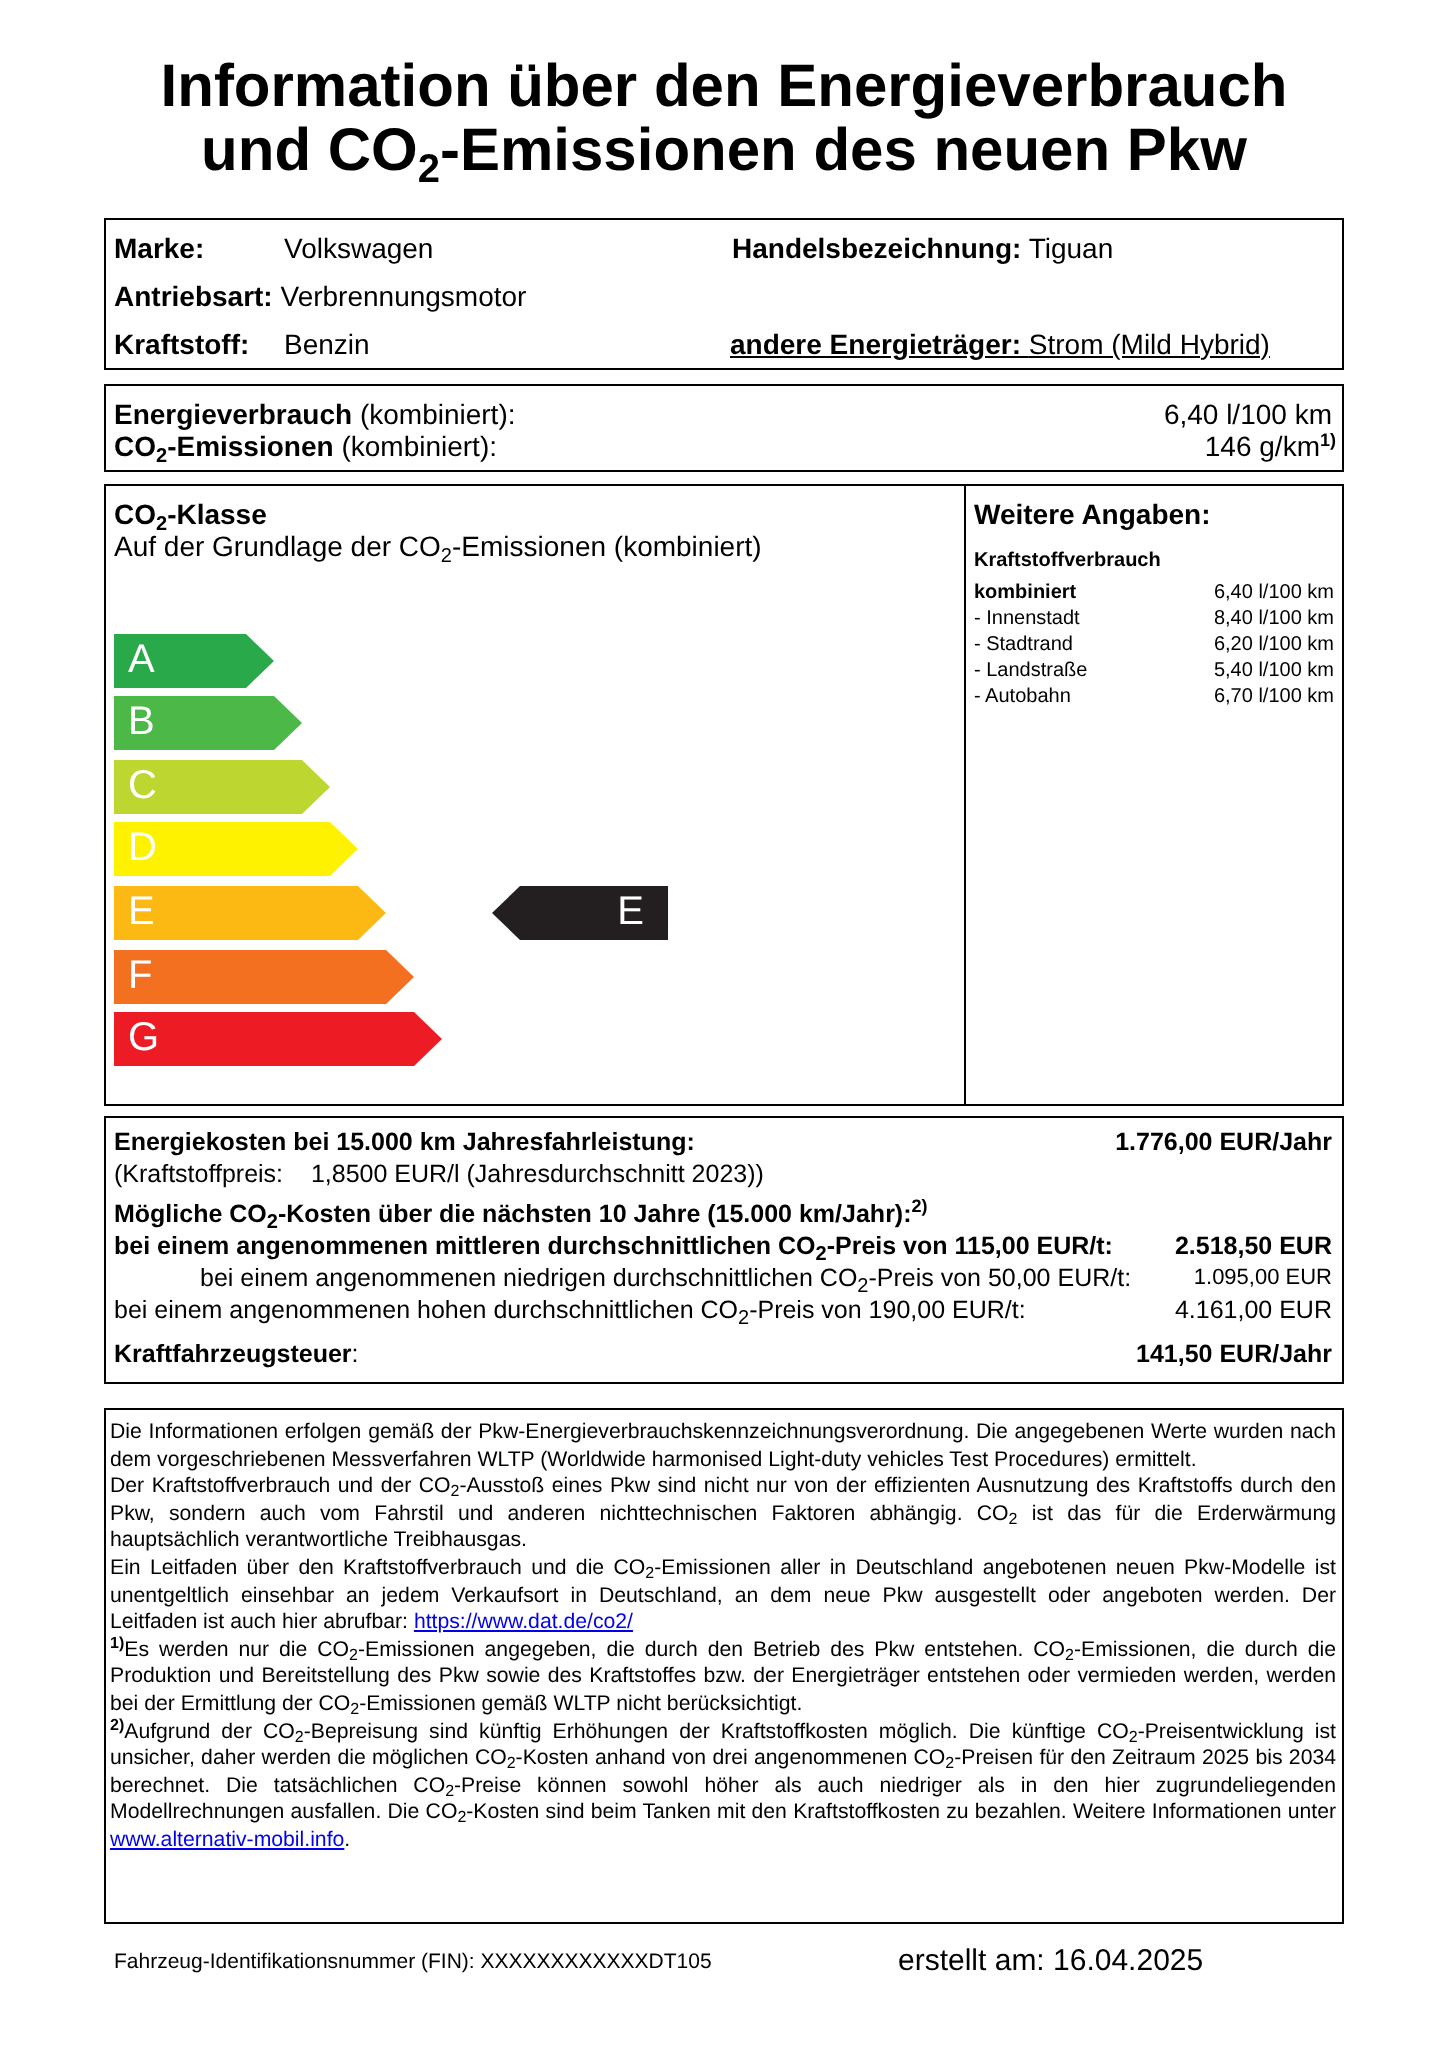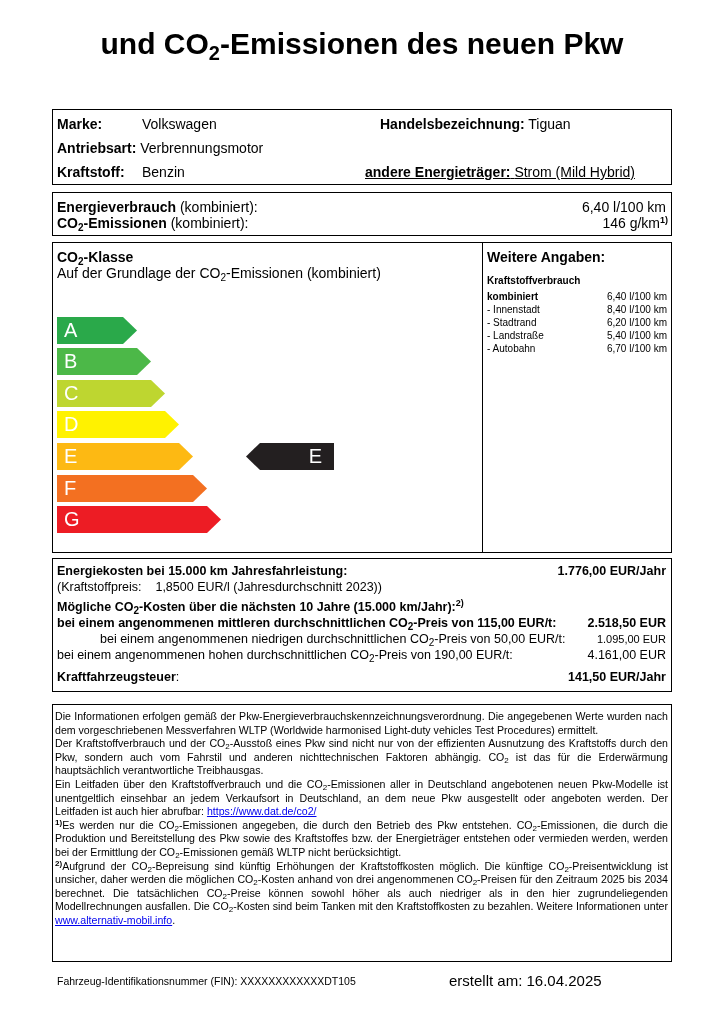--- a/index.html
+++ b/index.html
@@ -22,27 +22,28 @@
     .footer-text { position: absolute; left: 55px; top: 710px; width: 613px; font-size: 10.6px; line-height: 13.6px; text-align: justify; }
     .footer-text p { margin: 0; }
     .footer-text a { color: #0000ee; text-decoration: underline; }
     .fsub { font-size: 8px; vertical-align: -2px; line-height: 0; }
     .fsup { font-size: 8px; vertical-align: 4px; line-height: 0; font-weight: bold; }
   </style>
 </head>
 <body>
 
 <div class="page-title">
+  <div>Information über den Energieverbrauch</div>
   <div><span>und CO</span><sub>2</sub><span>-Emissionen des neuen Pkw</span></div>
 </div>
 
 <div class="box" style="left:52px; top:109px; width:620px; height:76px;"></div>
 <div class="lbl b" style="left:57px; top:116px;">Marke:</div>
 <div class="lbl" style="left:142px; top:116px;">Volkswagen</div>
-<div class="lbl" style="left:380px; top:116px;"><span class="b">Handelsbezeichnung:</span> <span>Tiguan</span></div>
+<div class="lbl" style="left:366px; top:116px;"><span class="b">Handelsbezeichnung:</span> <span>Tiguan</span></div>
 <div class="lbl" style="left:57px; top:140px;"><span class="b">Antriebsart:</span> <span>Verbrennungsmotor</span></div>
 <div class="lbl b" style="left:57px; top:164px;">Kraftstoff:</div>
 <div class="lbl" style="left:142px; top:164px;">Benzin</div>
 <div class="lbl" style="left:365px; top:164px;text-decoration:underline;"><span class="b">andere Energieträger:</span> <span>Strom (Mild Hybrid)</span></div>
 
 <div class="box" style="left:52px; top:192px; width:620px; height:44px;"></div>
 <div class="lbl" style="left:57px; top:199px;"><span class="b">Energieverbrauch</span><span> (kombiniert):</span></div>
 <div class="lbl rt" style="right:58px; top:199px;">6,40 l/100 km</div>
 <div class="lbl" style="left:57px; top:215px;"><span class="b">CO</span><sub class="s b">2</sub><span class="b">-Emissionen</span><span> (kombiniert):</span></div>
 <div class="lbl rt" style="right:56px; top:215px;"><span>146 g/km</span><sup class="s">1)</sup></div>

